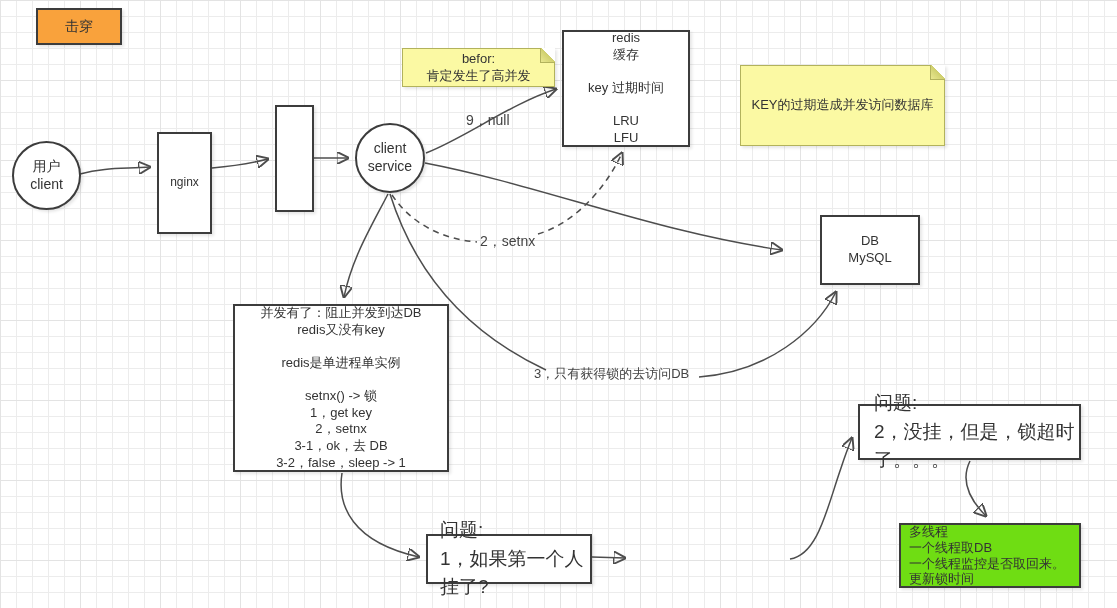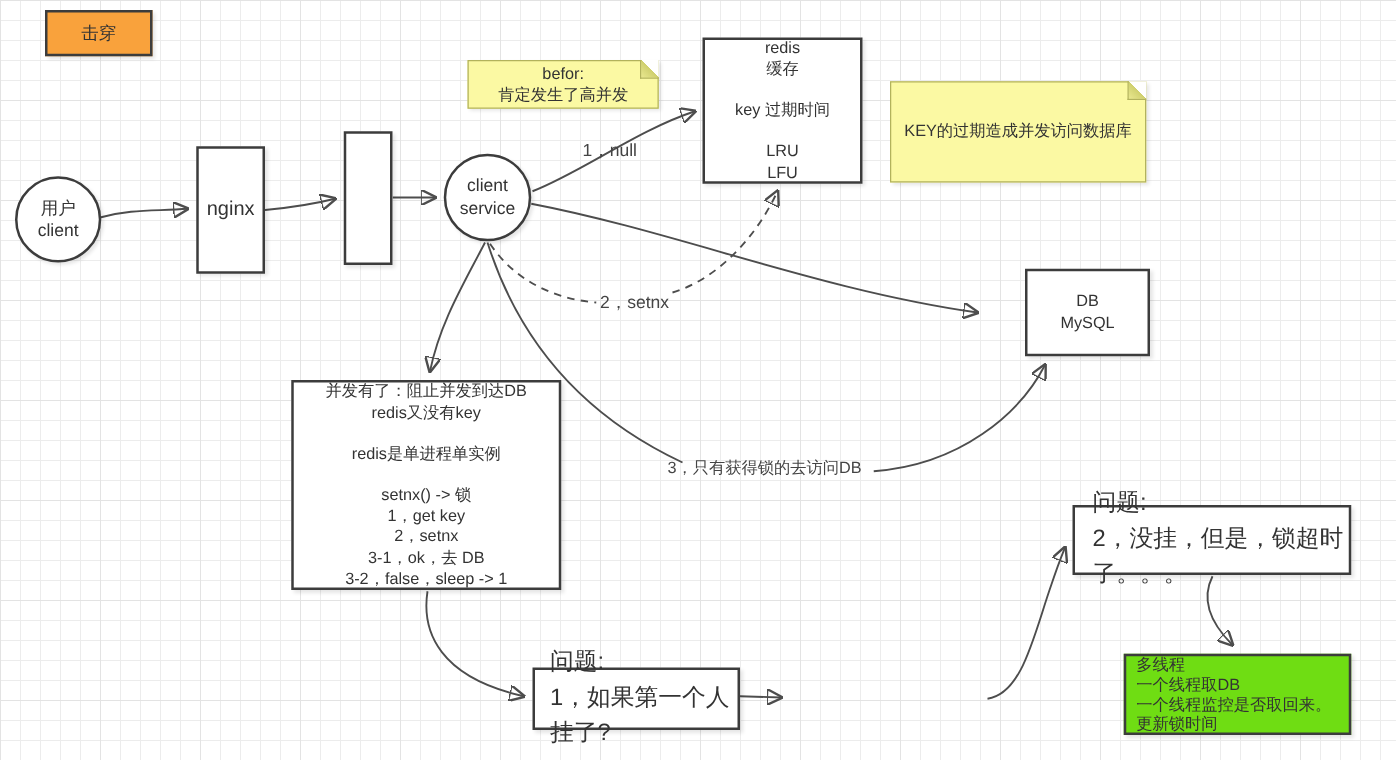--- a/index.html
+++ b/index.html
@@ -49,20 +49,21 @@
   }
   .circle { border-radius: 50%; font-size: 14px; }
   .left-text {
     justify-content: flex-start;
     text-align: left;
   }
 
   .note {
     background: #fbf9a3;
     border: 1px solid #b2b25c;
+    margin-left: 28px;
   }
   .note .fold {
     position: absolute;
     top: -1px;
     right: -1px;
     width: 15px;
     height: 15px;
     background: linear-gradient(225deg, #ffffff 0%, #ffffff 49%, #cfcf6e 50%, #e9e88f 100%);
     border-left: 1px solid #b2b25c;
     border-bottom: 1px solid #b2b25c;
@@ -71,21 +72,21 @@
   .edge-label {
     position: absolute;
     z-index: 3;
     color: #444;
     font-size: 14px;
     white-space: nowrap;
   }
 
   .breakdown { background: #f9a23c; font-size: 14px; }
   .green-box { background: #6fdd13; font-size: 13px; line-height: 1.22; }
-  .nginx-box { font-size: 16px; }
+  .nginx-box { font-size: 12px; margin-top: 15px; }
   .q-box { font-size: 19px; line-height: 1.5; }
 </style>
 </head>
 <body>
 
 <div class="canvas">
 
   <svg class="connectors" viewBox="0 0 1117 608">
     <defs>
       <marker id="arrow" viewBox="0 0 10 10" refX="9" refY="5" markerWidth="8.5" markerHeight="8.5" orient="auto-start-reverse">
@@ -158,19 +159,19 @@
 
 
   <div class="shape left-text q-box" style="left:858px; top:404px; width:223px; height:56px; padding-left:14px;">问题:
 2，没挂，但是，锁超时了。。。</div>
 
   <div class="shape left-text green-box" style="left:899px; top:523px; width:182px; height:65px; padding-left:8px;">多线程
 一个线程取DB
 一个线程监控是否取回来。
 更新锁时间</div>
 
-  <div class="edge-label" style="left:466px; top:112px;">1，null</div>
+  <div class="edge-label" style="left:466px; top:112px;">9，null</div>
 
   <div class="edge-label" style="left:480px; top:233px;">2，setnx</div>
 
   <div class="edge-label" style="left:534px; top:365px; font-size:13px;">3，只有获得锁的去访问DB</div>
 
 </div>
 
 </body></html>

